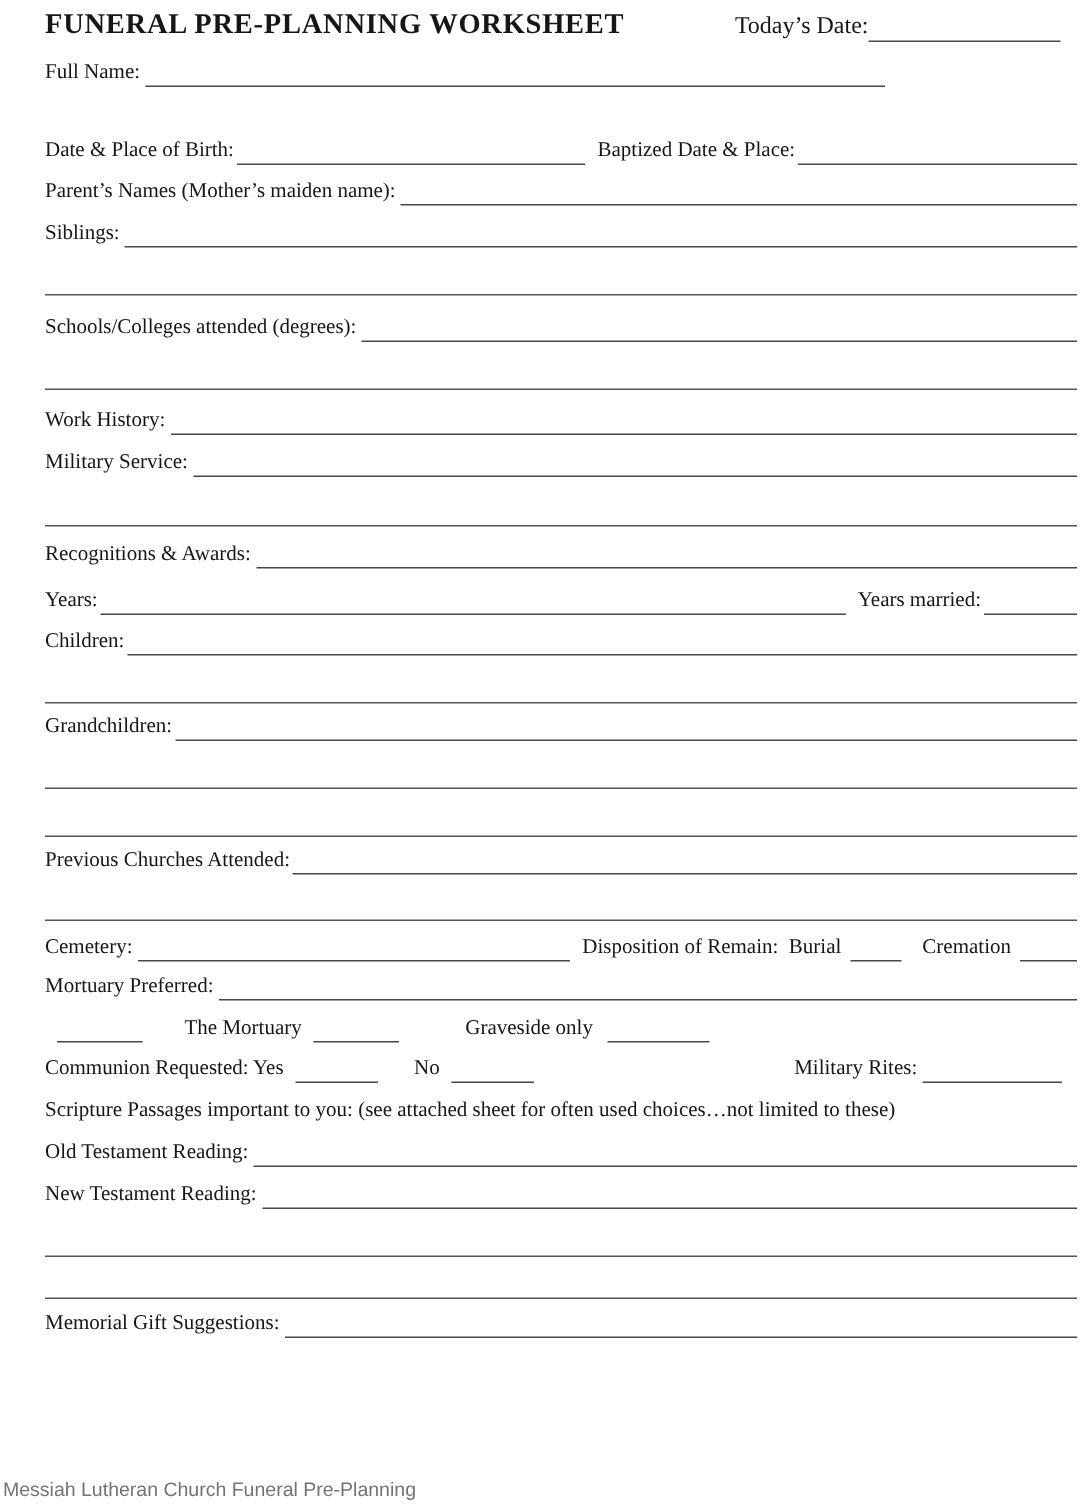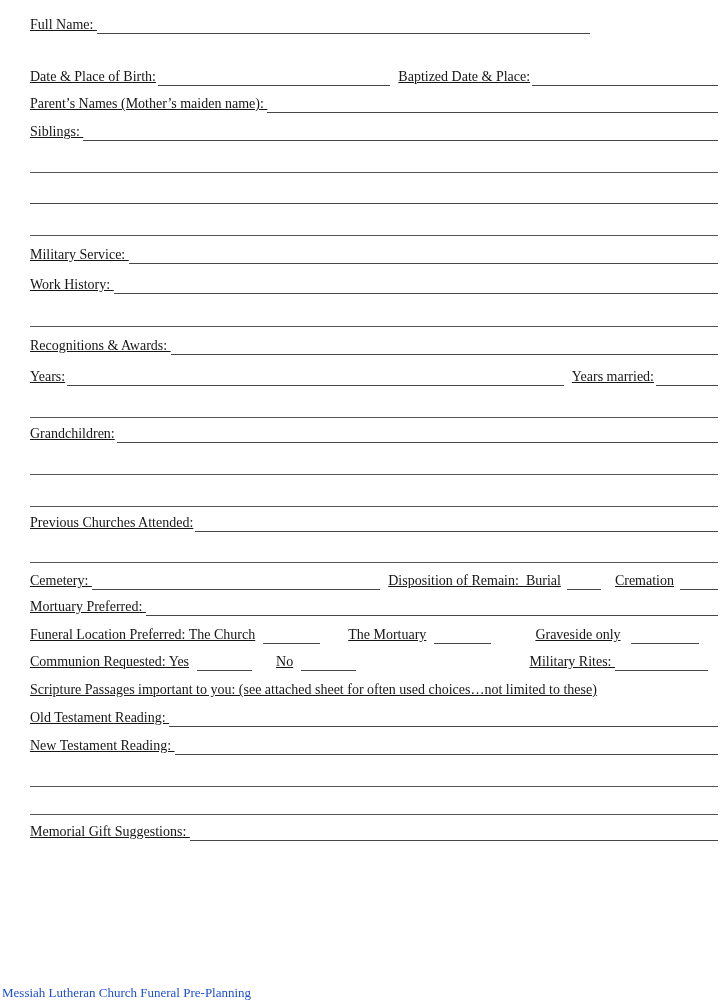--- a/index.html
+++ b/index.html
@@ -14,21 +14,21 @@
     padding:4px 10px 0 30px;
   }
   .row {
     display:flex;
     align-items:flex-end;
     height:24px;
     font-size:14px;
     line-height:18px;
     white-space:pre;
   }
-  .lbl { flex:0 0 auto;text-decoration:underline; }
+  .lbl { flex:0 0 auto; }
   .ln {
     display:block;
     border-bottom:1.6px solid #474747;
     height:14px;
     flex:0 0 auto;
   }
   .grow  { flex:1 1 auto; }
   .grow125 { flex:1.25 1 auto; }
   .spacer { flex:1 1 auto; }
   .blankline {
@@ -51,29 +51,35 @@
   .ln-fullname{width:493px}
   .ln-years{width:62px}
   .ln-burial{width:34px}
   .ln-cremation{width:38px}
   .ln-small55{width:55px}
   .ln-small57{width:57px}
   .ln-graveside{width:68px}
   .ln-milrites{width:93px; margin-right:10px}
   .footer {
     position:absolute; left:2px; top:985px;
-    font-family:Liberation Serif, serif;
-    font-size:13px; color:#1d4ed8; white-space:pre;
+    font-family:Liberation Sans, sans-serif;
+    font-size:13px; color:#737373; white-space:pre;
   }
 </style>
 </head>
 <body>
 
 <div class="page">
 
+  <div class="header">
+    <h1 class="title">FUNERAL PRE-PLANNING WORKSHEET</h1>
+    <span class="spacer"></span>
+    <span class="date-lbl">Today’s Date:</span>
+    <span class="ln ln-date"></span>
+  </div>
 
   <div class="row" style="margin-top:6px">
     <span class="lbl">Full Name: </span>
     <span class="ln ln-fullname"></span>
   </div>
 
   <div class="row" style="margin-top:28px">
     <span class="lbl">Date &amp; Place of Birth:</span>
     <span class="ln grow125 ml2 mr8"></span>
     <span class="lbl">Baptized Date &amp; Place:</span>
@@ -86,49 +92,54 @@
   </div>
 
   <div class="row" style="margin-top:4px">
     <span class="lbl">Siblings: </span>
     <span class="ln grow"></span>
   </div>
 
   <div class="blankline" style="margin-top:7px"></div>
 
   <div class="row" style="margin-top:7px">
-    <span class="ln grow"></span>
-  </div>
-
-  <div class="blankline" style="margin-top:7px"></div>
-
-  <div class="row" style="margin-top:4px">
-    <span class="lbl">Military Service: </span>
-    <span class="ln grow"></span>
-  </div>
+    <span class="lbl">Schools/Colleges attended (degrees): </span>
+    <span class="ln grow"></span>
+  </div>
+
+  <div class="blankline" style="margin-top:7px"></div>
 
   <div class="row" style="margin-top:6px">
     <span class="lbl">Work History: </span>
+    <span class="ln grow"></span>
+  </div>
+
+  <div class="row" style="margin-top:4px">
+    <span class="lbl">Military Service: </span>
     <span class="ln grow"></span>
   </div>
 
   <div class="blankline" style="margin-top:8px"></div>
 
   <div class="row" style="margin-top:4px">
     <span class="lbl">Recognitions &amp; Awards: </span>
     <span class="ln grow"></span>
   </div>
 
   <div class="row" style="margin-top:7px">
     <span class="lbl">Years:</span>
     <span class="ln grow ml2 mr8"></span>
     <span class="lbl">Years married:</span>
     <span class="ln ln-years ml2"></span>
   </div>
 
+  <div class="row" style="margin-top:3px">
+    <span class="lbl">Children:</span>
+    <span class="ln grow ml2"></span>
+  </div>
 
   <div class="blankline" style="margin-top:7px"></div>
 
   <div class="row" style="margin-top:1px">
     <span class="lbl">Grandchildren:</span>
     <span class="ln grow ml2"></span>
   </div>
 
   <div class="blankline" style="margin-top:7px"></div>
 
@@ -150,21 +161,20 @@
     <span class="lbl ml14">Cremation</span>
     <span class="ln ln-cremation ml6"></span>
   </div>
 
   <div class="row" style="margin-top:2px">
     <span class="lbl">Mortuary Preferred: </span>
     <span class="ln grow"></span>
   </div>
 
   <div class="row" style="margin-top:4px">
-    <span class="lbl">Funeral Location Preferred: The Church</span>
     <span class="ln ln-small57 ml8"></span>
     <span class="lbl ml28">The Mortuary</span>
     <span class="ln ln-small57 ml8"></span>
     <span class="lbl ml44">Graveside only</span>
     <span class="ln ln-graveside ml10"></span>
   </div>
 
   <div class="row" style="margin-top:3px">
     <span class="lbl">Communion Requested: Yes</span>
     <span class="ln ln-small55 ml8"></span>

